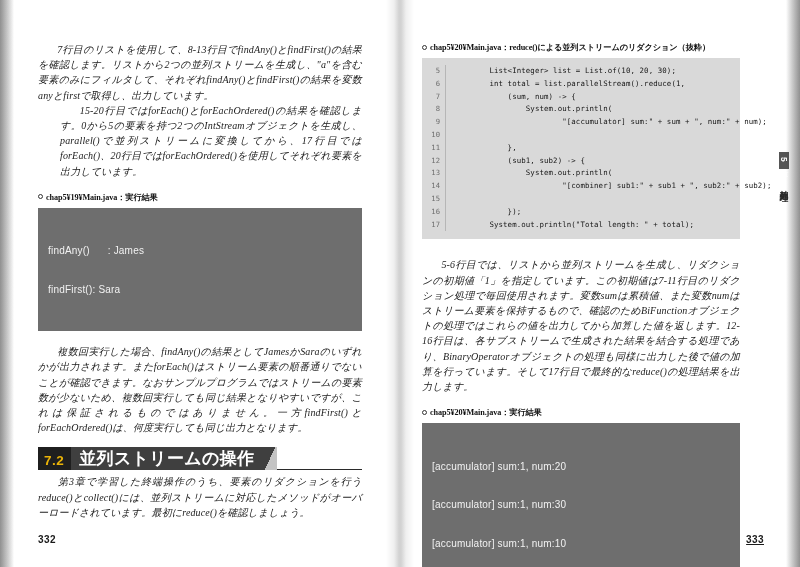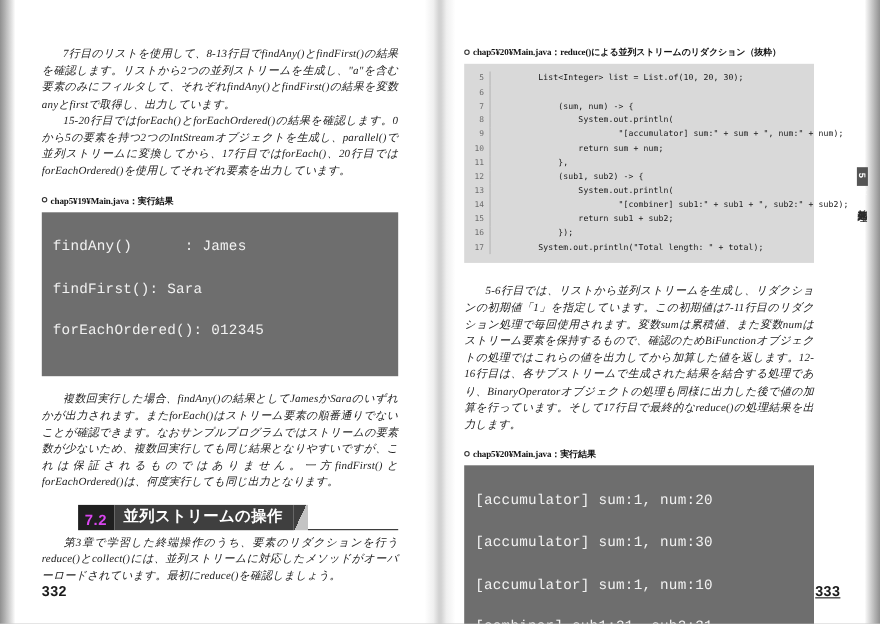--- a/index.html
+++ b/index.html
@@ -42,21 +42,21 @@
     margin: 0 0 0 0;
     font-size: 10px;
     line-height: 15.2px;
     color: #1a1a1a;
     text-align: justify;
     text-indent: 9px;
     letter-spacing: 0.15px;
     font-family: "Liberation Serif", "DejaVu Serif", serif;
     font-style: italic;
   }
-  p.body + p.body { margin-top: 0; }
+  p.body + p.body { margin-top: 0; margin-left: 22px; }
   .gap-s { height: 7px; }
   .gap-m { height: 13px; }
   .gap-l { height: 18px; }
 
   
   .cap {
     font-size: 8.2px;
     font-weight: bold;
     color: #111;
     font-family: Liberation Serif, serif;
@@ -71,23 +71,23 @@
     border-radius: 50%;
     margin-right: 3px;
     position: relative;
     top: -0.5px;
   }
 
   
   .resultbox {
     background: #6e6e6e;
     color: #f2f2f2;
-    padding: 0 10px 9px 10px;
-    font-family: Liberation Mono, monospace;
-    font-size: 13px;
+    padding: 12px 10px 9px 10px;
+    font-family: Liberation Sans, sans-serif;
+    font-size: 10px;
     line-height: 12.8px;
     letter-spacing: 0.2px;
     white-space: pre;
   }
 
   
   .codebox {
     background: #d9d9d9;
     font-family: "DejaVu Sans Mono", "Liberation Mono", monospace;
     font-size: 7.4px;
@@ -110,35 +110,34 @@
   
   .sec-head {
     position: relative;
     height: 23px;
     margin: 5px 0 4px 0;
     display: flex;
     align-items: stretch;
   }
   .sec-num {
     background: #1f1f1f;
-    color: #d946ef;
+    color: #eab308;
     font-family: "Liberation Sans", "DejaVu Sans", sans-serif;
     font-weight: bold;
     font-size: 13.5px;
     display: flex; align-items: center;
     padding: 4px 7px 0 6px;
     letter-spacing: 0.5px;
-    margin-left: 33px;
   }
   .sec-title {
     background: #3f3f3f;
     color: #ffffff;
     font-family: "Liberation Sans", "DejaVu Sans", sans-serif;
     font-weight: bold;
-    font-size: 14px;
+    font-size: 17px;
     display: flex; align-items: center;
     padding: 0 10px 0 8px;
     letter-spacing: 0.3px;
     text-align: right;
   }
   .sec-tail {
     width: 13px;
     background: linear-gradient(115deg, #3f3f3f 0 48%, #c4c4c4 48% 100%);
   }
   .sec-rule {
@@ -146,21 +145,21 @@
     border-bottom: 1.4px solid #2a2a2a;
     align-self: flex-end;
     margin-bottom: 0px;
   }
 
   
   .folio {
     position: absolute;
     bottom: 22px;
     font-family: "Liberation Sans", "DejaVu Sans", sans-serif;
-    font-size: 13px;
+    font-size: 10px;
     font-weight: bold;
     color: #1a1a1a;
     letter-spacing: 0.4px;
   }
   .page.left  .folio { left: 38px; }
   .page.right .folio { right: 36px; text-decoration: underline; }
 
   
   .chaptab {
     position: absolute;
@@ -213,21 +212,20 @@
 
       <div class="gap-m"></div>
 
       <div class="cap">
         <span class="dot"></span><span>chap5¥19¥Main.java：実行結果</span>
       </div>
 
       <div class="resultbox">
         <div>findAny()      : James</div>
         <div>findFirst(): Sara</div>
-        <div>forEachOrdered(): 012345</div>
       </div>
 
       <div class="gap-m"></div>
 
       <p class="body">　複数回実行した場合、findAny()の結果としてJamesかSaraのいずれかが出力されます。またforEach()はストリーム要素の順番通りでないことが確認できます。なおサンプルプログラムではストリームの要素数が少ないため、複数回実行しても同じ結果となりやすいですが、これは保証されるものではありません。一方findFirst()とforEachOrdered()は、何度実行しても同じ出力となります。</p>
 
       <div class="gap-s"></div>
 
       <div class="sec-head">
         <div class="sec-num">7.2</div>
@@ -245,30 +243,30 @@
 
   <div class="page right">
     <div class="content">
 
       <div class="cap">
         <span class="dot"></span><span>chap5¥20¥Main.java：reduce()による並列ストリームのリダクション（抜粋）</span>
       </div>
 
       <div class="codebox">
         <div class="codeline"><span class="ln">5</span><span class="ct">        List&lt;Integer&gt; list = List.of(10, 20, 30);</span></div>
-        <div class="codeline"><span class="ln">6</span></div>
+        <div class="codeline"><span class="ln">6</span><span class="ct">        int total = list.parallelStream().reduce(1,</span></div>
         <div class="codeline"><span class="ln">7</span><span class="ct">            (sum, num) -&gt; {</span></div>
         <div class="codeline"><span class="ln">8</span><span class="ct">                System.out.println(</span></div>
         <div class="codeline"><span class="ln">9</span><span class="ct">                        "[accumulator] sum:" + sum + ", num:" + num);</span></div>
-        <div class="codeline"><span class="ln">10</span><span class="ct">                return sum + num;</span></div>
+        <div class="codeline"><span class="ln">10</span></div>
         <div class="codeline"><span class="ln">11</span><span class="ct">            },</span></div>
         <div class="codeline"><span class="ln">12</span><span class="ct">            (sub1, sub2) -&gt; {</span></div>
         <div class="codeline"><span class="ln">13</span><span class="ct">                System.out.println(</span></div>
         <div class="codeline"><span class="ln">14</span><span class="ct">                        "[combiner] sub1:" + sub1 + ", sub2:" + sub2);</span></div>
-        <div class="codeline"><span class="ln">15</span><span class="ct">                return sub1 + sub2;</span></div>
+        <div class="codeline"><span class="ln">15</span></div>
         <div class="codeline"><span class="ln">16</span><span class="ct">            });</span></div>
         <div class="codeline"><span class="ln">17</span><span class="ct">        System.out.println("Total length: " + total);</span></div>
       </div>
 
       <div class="gap-l"></div>
 
       <p class="body">　5-6行目では、リストから並列ストリームを生成し、リダクションの初期値「1」を指定しています。この初期値は7-11行目のリダクション処理で毎回使用されます。変数sumは累積値、また変数numはストリーム要素を保持するもので、確認のためBiFunctionオブジェクトの処理ではこれらの値を出力してから加算した値を返します。12-16行目は、各サブストリームで生成された結果を結合する処理であり、BinaryOperatorオブジェクトの処理も同様に出力した後で値の加算を行っています。そして17行目で最終的なreduce()の処理結果を出力します。</p>
 
       <div class="gap-m"></div>
 

